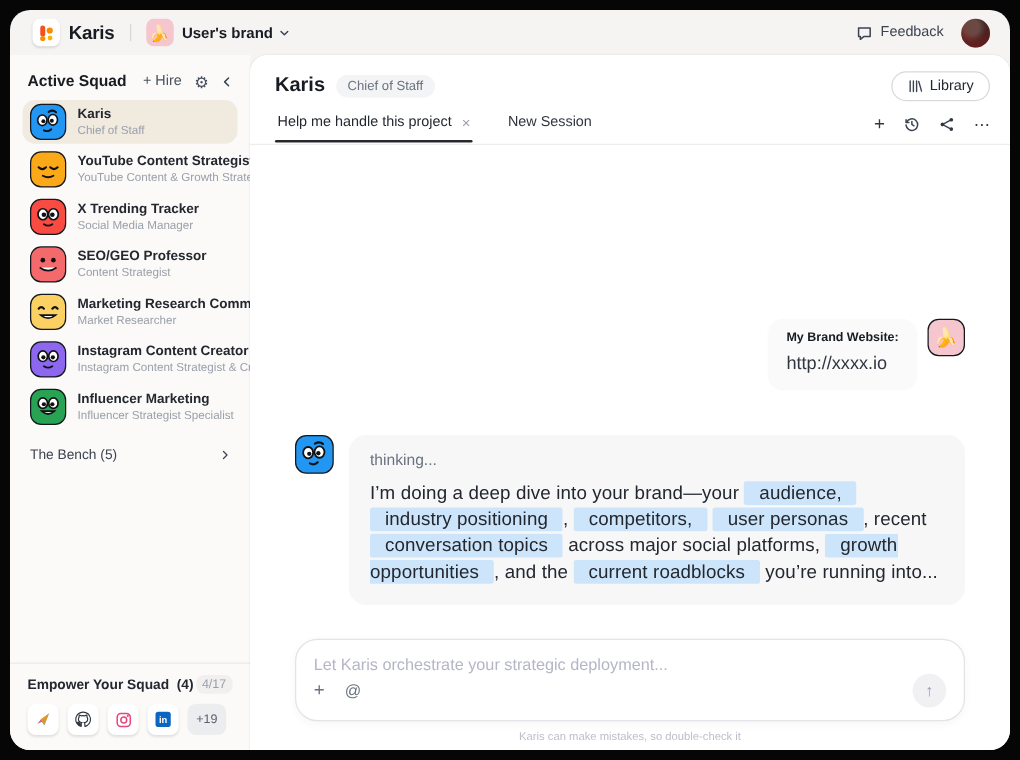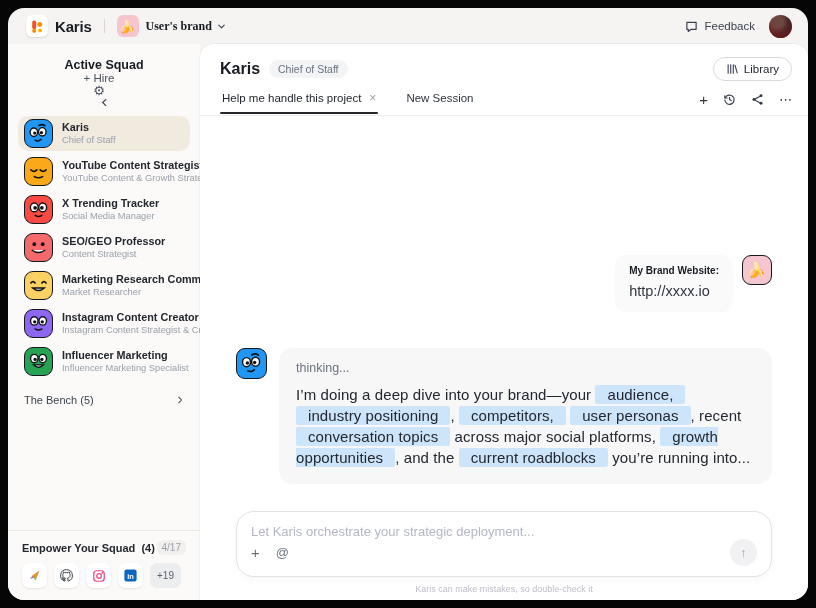--- a/index.html
+++ b/index.html
@@ -6,32 +6,32 @@
   html,body { width:816px; height:608px; }
   body { background:#060606; font-family:"Liberation Sans","DejaVu Sans",sans-serif; overflow:hidden; }
   .window { position:absolute; left:8px; top:8px; width:800px; height:592px; background:#f6f4f2; border-radius:16px; overflow:hidden; display:flex; flex-direction:column;justify-content:space-between; }
 
   
   .topbar { height:36px; display:flex; align-items:center; padding:0 16px 0 18px; flex:0 0 auto; }
   .logo-card { width:22px; height:22px; background:#fff; border-radius:6px; box-shadow:0 1px 2px rgba(0,0,0,.12); display:flex; align-items:center; justify-content:center; margin-right:7px; }
   .logo-text { font-size:15px; font-weight:bold; color:#171b22; letter-spacing:-.2px; }
   .topbar-divider { width:1px; height:14px; background:#d9d7d4; margin:0 12px; }
   .brand-chip { width:22px; height:22px; background:#f6c6ce; border-radius:6px; display:flex; align-items:center; justify-content:center; font-size:13px; margin-right:7px; }
-  .brand-name { font-size:12px; font-weight:bold; color:#171b22; margin-right:5px;font-family:Liberation Serif, serif; }
+  .brand-name { font-size:12px; font-weight:bold; color:#171b22; margin-right:5px; }
   .chev { display:inline-flex; }
   .topbar-spacer { flex:1; }
   .feedback { display:flex; align-items:center; gap:6px; font-size:11.5px; color:#3c4350; cursor:pointer; margin-right:14px; }
   .user-avatar { width:23px; height:23px; border-radius:50%; background:radial-gradient(circle at 35% 30%, #6b4a44 0 28%, #3a2523 55%, #1c1312 100%); box-shadow:inset 0 -6px 8px rgba(150,30,30,.55); }
 
   
   .body-row { flex:1; display:flex; min-height:0; }
 
   
   .sidebar { width:192px; flex:0 0 auto; background:#fbfaf8; display:flex; flex-direction:column; padding:10px 0 0; }
-  .sb-header { display:flex; align-items:center; padding:4px 14px 8px;flex-direction:column; }
+  .sb-header { display:flex; align-items:center; padding:4px 14px 8px; }
   .sb-title { font-size:12.5px; font-weight:bold; color:#171b22; flex:1; }
   .hire-btn { font-size:11.5px; color:#4a5160; cursor:pointer; margin-right:10px; white-space:nowrap; }
   .gear { font-size:13px; color:#4a5160; cursor:pointer; margin-right:10px; line-height:1; }
   .sb-collapse { cursor:pointer; display:flex; }
   .sb-list { padding:0 10px; }
   .sb-item { display:flex; align-items:center; gap:9px; padding:3px 6px; border-radius:10px; margin-bottom:3px; height:35px; cursor:pointer; }
   .sb-item.selected { background:#f1eadf; }
   .avatar-sq { width:29px; height:29px; border-radius:9px; border:1.5px solid #15181d; flex:0 0 auto; display:flex; align-items:center; justify-content:center; }
   .avatar-sq svg { width:100%; height:100%; }
   .sb-item-texts { min-width:0; }
@@ -237,21 +237,21 @@
             <svg viewBox="0 0 32 32">
                 <ellipse cx="11" cy="12.5" rx="4.4" ry="5" fill="#fff" stroke="#101216" stroke-width="1.6"></ellipse>
                 <ellipse cx="21" cy="12.5" rx="4.4" ry="5" fill="#fff" stroke="#101216" stroke-width="1.6"></ellipse>
                 <circle cx="12" cy="13.5" r="2" fill="#101216"></circle>
                 <circle cx="20" cy="13.5" r="2" fill="#101216"></circle>
                 <path d="M10 20q6 5.5 12 0z" fill="#fff" stroke="#101216" stroke-width="1.6"></path>
               </svg>
           </span>
           <span class="sb-item-texts">
             <div class="sb-item-name">Influencer Marketing</div>
-            <div class="sb-item-role">Influencer Marketing Specialist</div>
+            <div class="sb-item-role">Influencer Strategist Specialist</div>
           </span>
         </div>
 
       </div>
 
       <div class="bench-row">
         <span class="bench-label">The Bench (5)</span>
         <svg width="8" height="10" viewBox="0 0 10 12">
             <path class="stroke" d="M3.5 2.5L7 6l-3.5 3.5" stroke="#9aa0ab"></path>
           </svg>

